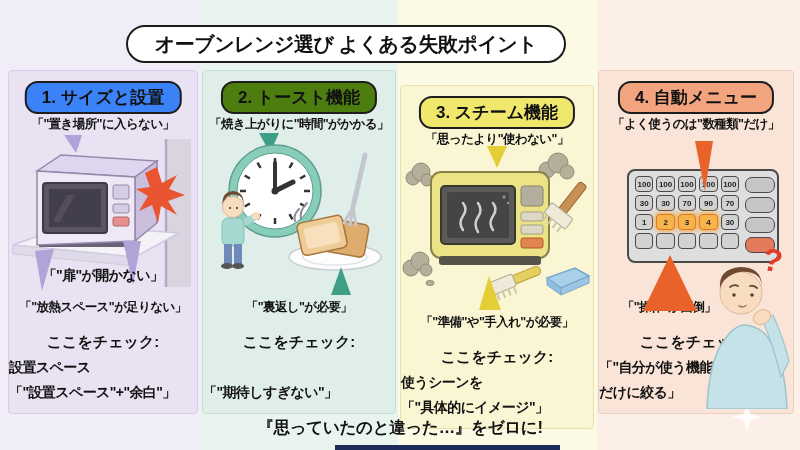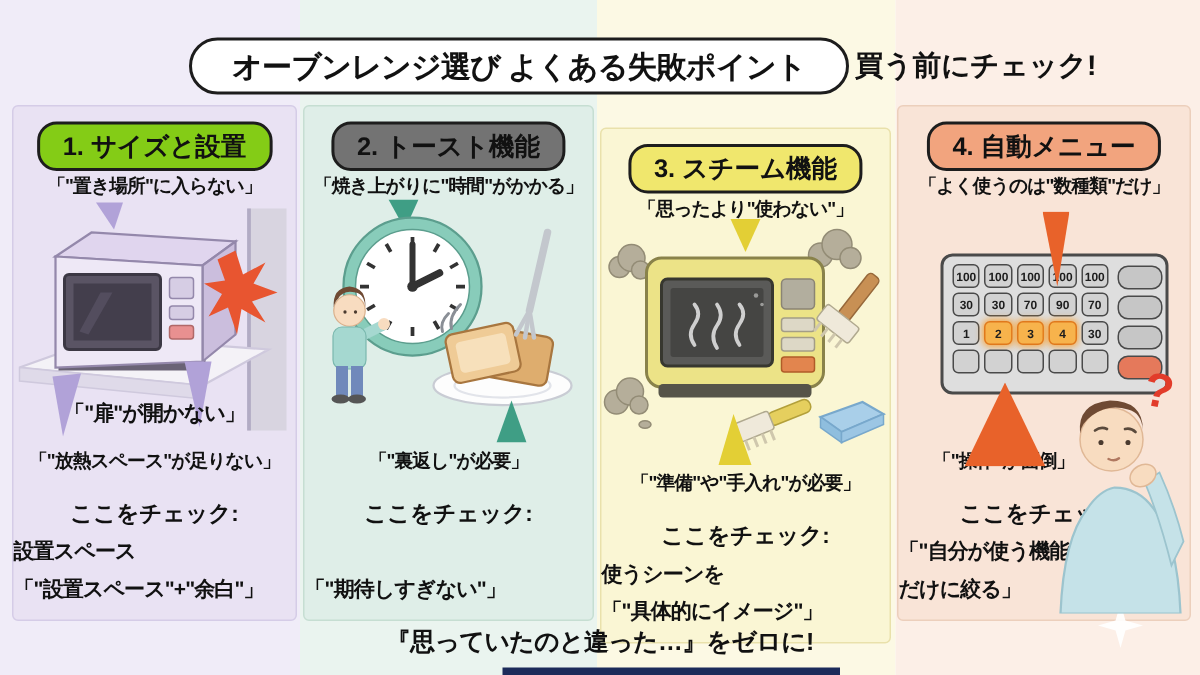--- a/index.html
+++ b/index.html
@@ -19,22 +19,22 @@
 
   .col{position:absolute;top:70px;height:342px;border-radius:4px;}
   .col1{left:8px;width:188px;background:#e9e2f3;border:1.5px solid #d5cce7;}
   .col2{left:202px;width:192px;background:#dfeee8;border:1.5px solid #c6ded2;}
   .col3{left:400px;width:192px;background:#faf6d4;border:1.5px solid #e9e1ab;margin-top:15px;}
   .col4{left:598px;width:194px;background:#f9e4d7;border:1.5px solid #eccfbc;}
 
   .pill{position:absolute;top:10px;left:50%;transform:translateX(-50%);
     padding:3px 15px;border:2.5px solid #1d1d1d;border-radius:13px;
     font-weight:bold;font-size:17px;white-space:nowrap;}
-  .p1{background:#84cc16;}
-  .p2{background:#737373;}
+  .p1{background:#3b82f6;}
+  .p2{background:#4d7c0f;}
   .p3{background:#f0e76d;}
   .p4{background:#f2a47e;}
 
   .quote{position:absolute;left:0;width:100%;text-align:center;
     font-weight:bold;font-size:12.5px;letter-spacing:-0.6px;white-space:nowrap;}
   .q-top{top:45px;}
   .q-door{top:196px;font-size:14px;z-index:5;}
   .q-bottom{top:228px;}
   .col4 .q-bottom{width:140px;}
 
@@ -81,21 +81,20 @@
 <div class="canvas">
 
   <div class="stripe s1"></div>
   <div class="stripe s2"></div>
   <div class="stripe s3"></div>
   <div class="stripe s4"></div>
 
   <div class="title-pill">
     <span>オーブンレンジ選び よくある失敗ポイント</span>
   </div>
-  <div class="title-suffix">買う前にチェック!</div>
 
   <section class="col col1">
     <div class="pill p1">1. サイズと設置</div>
     <div class="quote q-top">「"置き場所"に入らない」</div>
 
     <svg class="illus" width="188" height="164" viewBox="0 0 188 164">
 
       <rect x="156" y="6" width="26" height="148" fill="#d8d4e0"></rect>
       <line x1="157" y1="6" x2="157" y2="154" stroke="#b2abc4" stroke-width="2.5"></line>
 

